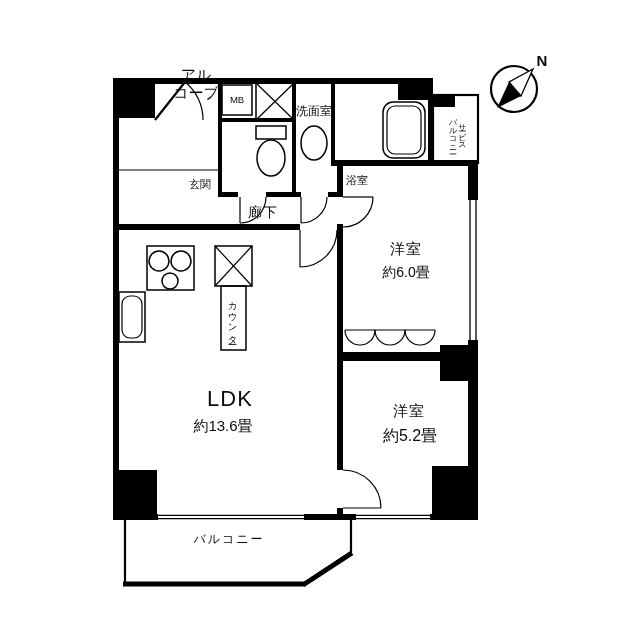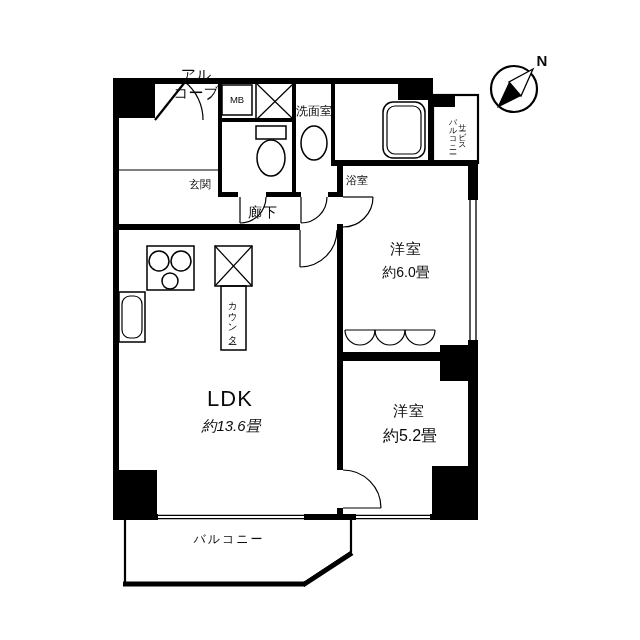--- a/index.html
+++ b/index.html
@@ -179,19 +179,19 @@
 バルコニー</div>
 
   <div class="label" style="left:263px;top:212px;font-size:14px;letter-spacing:1px;text-align:center;">廊下</div>
 
   <div class="label" style="left:406px;top:249px;font-size:15px;letter-spacing:1px;">洋室</div>
   <div class="label" style="left:406px;top:272px;font-size:14px;">約6.0畳</div>
 
   <div class="label vert" style="left:233px;top:317px;font-size:9.5px;">カウンター</div>
 
   <div class="label" style="left:230px;top:399px;font-size:22px;letter-spacing:1px;">LDK</div>
-  <div class="label" style="left:231px;top:426px;font-size:15px;font-style:italic;">約13.6畳</div>
+  <div class="label" style="left:223px;top:426px;font-size:15px;">約13.6畳</div>
 
   <div class="label" style="left:409px;top:411px;font-size:15px;letter-spacing:1px;">洋室</div>
   <div class="label" style="left:410px;top:436px;font-size:16px;">約5.2畳</div>
 
   <div class="label" style="left:229px;top:539px;font-size:12px;letter-spacing:2px;">バルコニー</div>
 </div>
 
 </body></html>

